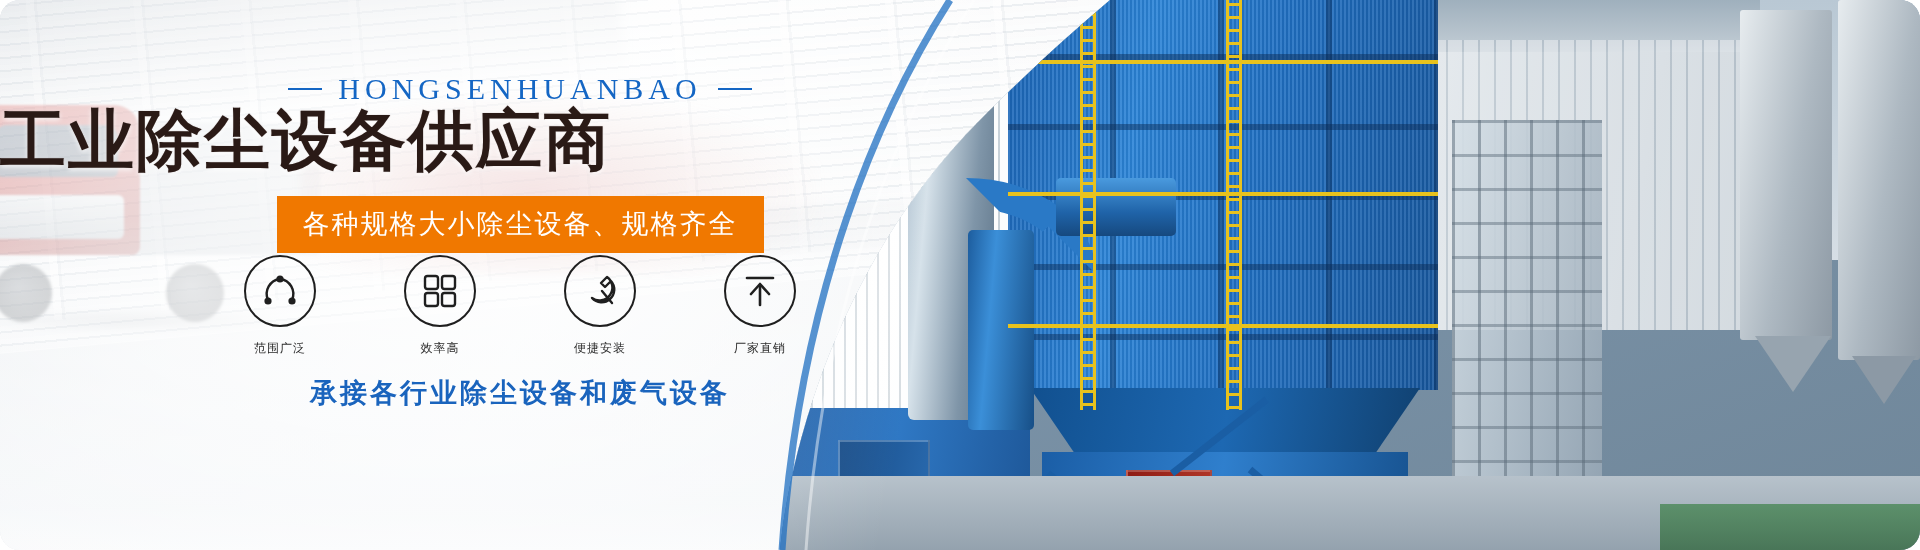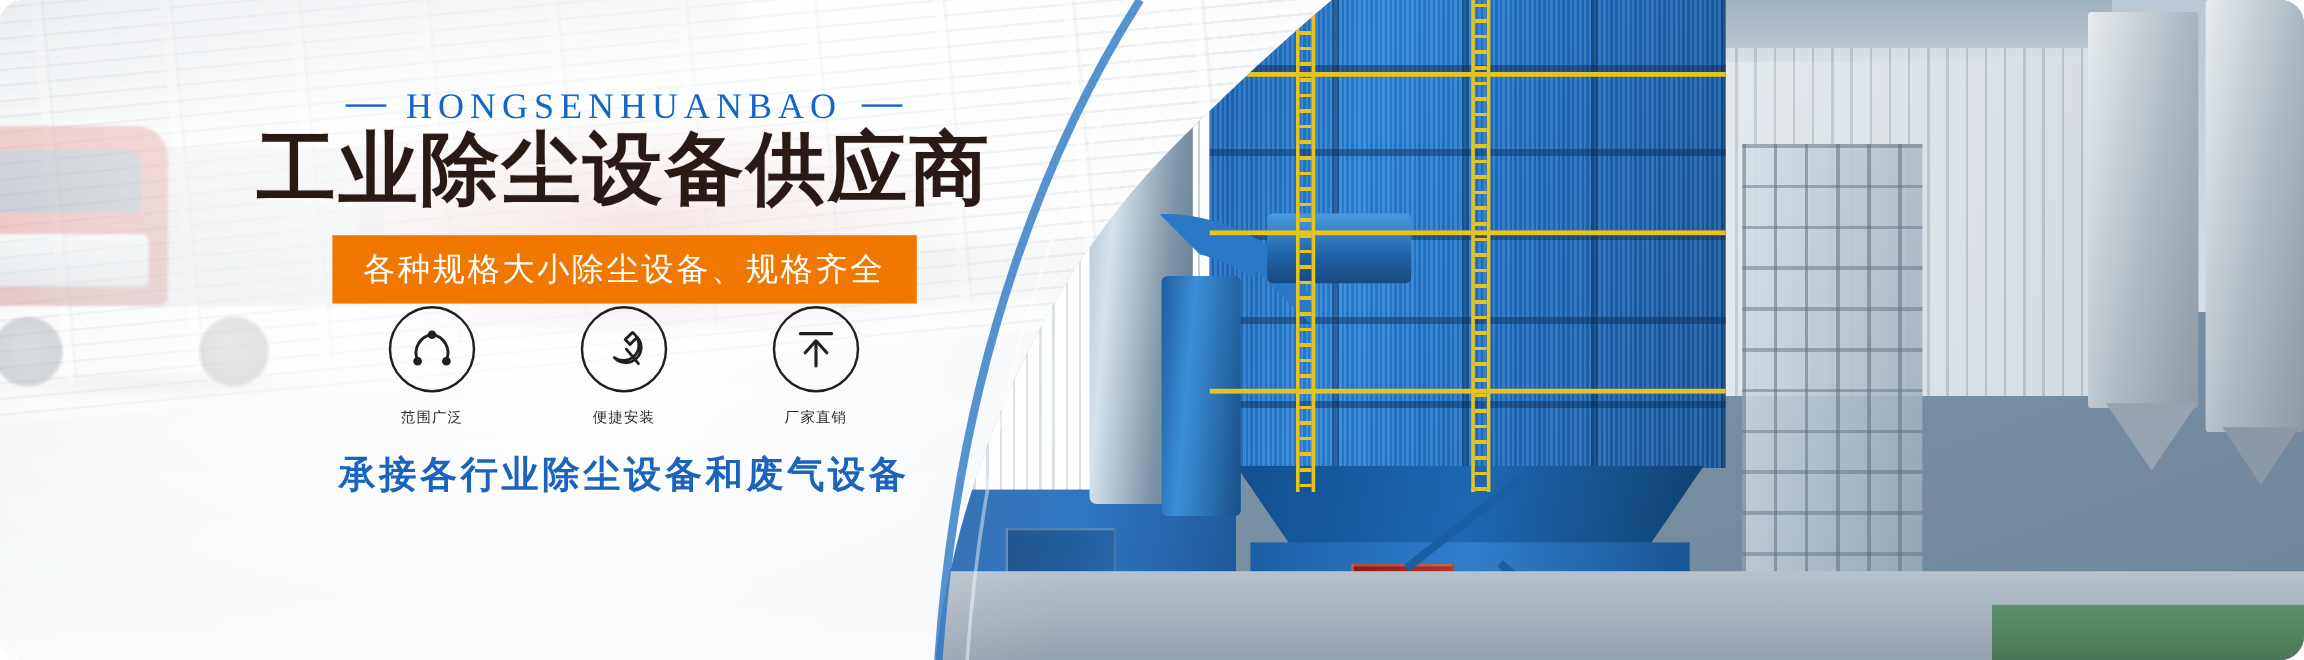--- a/index.html
+++ b/index.html
@@ -314,21 +314,21 @@
     white-space:nowrap;
   }
   .pinyin .dash {
     display:inline-block;
     width:34px; height:2px; background:#1466c4;
     vertical-align:middle; margin:0 16px 6px;
   }
 
   .headline {
     position:absolute; left:0; top:108px; width:1040px;
-    text-align:center;
+    text-align:left;
     font-family:"DejaVu Sans", sans-serif;
     font-weight:bold;
     font-size:66px;
     letter-spacing:2px;
     line-height:1;
     color:#2a1a16;
     white-space:nowrap;
     text-shadow:0 2px 5px rgba(255,255,255,.85), 0 0 1px rgba(60,30,25,.5);
   }
 
@@ -368,21 +368,21 @@
     color:#2b2b2b;
     letter-spacing:1px;
     white-space:nowrap;
   }
 
   .tagline {
     position:absolute; left:0; top:375px; width:1040px;
     text-align:center;
     font-family:"DejaVu Sans", sans-serif;
     font-weight:bold;
-    font-size:31px;
+    font-size:27px;
     letter-spacing:3px;
     color:#1a64bd;
     white-space:nowrap;
     text-shadow:0 1px 3px rgba(255,255,255,.8);
   }
 </style>
 </head>
 <body>
 
 <div class="banner">
@@ -483,20 +483,31 @@
             <path d="M 9 30 A 15 15 0 0 1 21 9" fill="none" stroke="#1f1f1f" stroke-width="2.4" stroke-linecap="round"></path>
             <path d="M 21 9 A 15 15 0 0 1 33 30" fill="none" stroke="#1f1f1f" stroke-width="2.4" stroke-linecap="round"></path>
             <circle cx="21" cy="9" r="3.6" fill="#1f1f1f"></circle>
             <circle cx="9" cy="31" r="3.6" fill="#1f1f1f"></circle>
             <circle cx="33" cy="31" r="3.6" fill="#1f1f1f"></circle>
           </svg>
         </div>
         <div class="flabel">范围广泛</div>
       </div>
 
+      <div class="feature">
+        <div class="circle">
+          <svg width="40" height="40" viewBox="0 0 40 40">
+            <rect x="5" y="5" width="13" height="13" rx="2.5" fill="none" stroke="#1f1f1f" stroke-width="2.4"></rect>
+            <rect x="22" y="5" width="13" height="13" rx="2.5" fill="none" stroke="#1f1f1f" stroke-width="2.4"></rect>
+            <rect x="5" y="22" width="13" height="13" rx="2.5" fill="none" stroke="#1f1f1f" stroke-width="2.4"></rect>
+            <rect x="22" y="22" width="13" height="13" rx="2.5" fill="none" stroke="#1f1f1f" stroke-width="2.4"></rect>
+          </svg>
+        </div>
+        <div class="flabel">效率高</div>
+      </div>
 
       <div class="feature">
         <div class="circle">
           <svg width="40" height="40" viewBox="0 0 40 40">
             <path d="M 27 6 L 21 12 L 25 16 L 31 10
                      A 12.5 12.5 0 1 1 12 27
                      A 12.5 12.5 0 0 0 27 6 Z" fill="none" stroke="#1f1f1f" stroke-width="2.4" stroke-linejoin="round" stroke-linecap="round"></path>
             <path d="M 22 20 L 32 32" fill="none" stroke="#1f1f1f" stroke-width="2.4" stroke-linecap="round"></path>
           </svg>
         </div>

